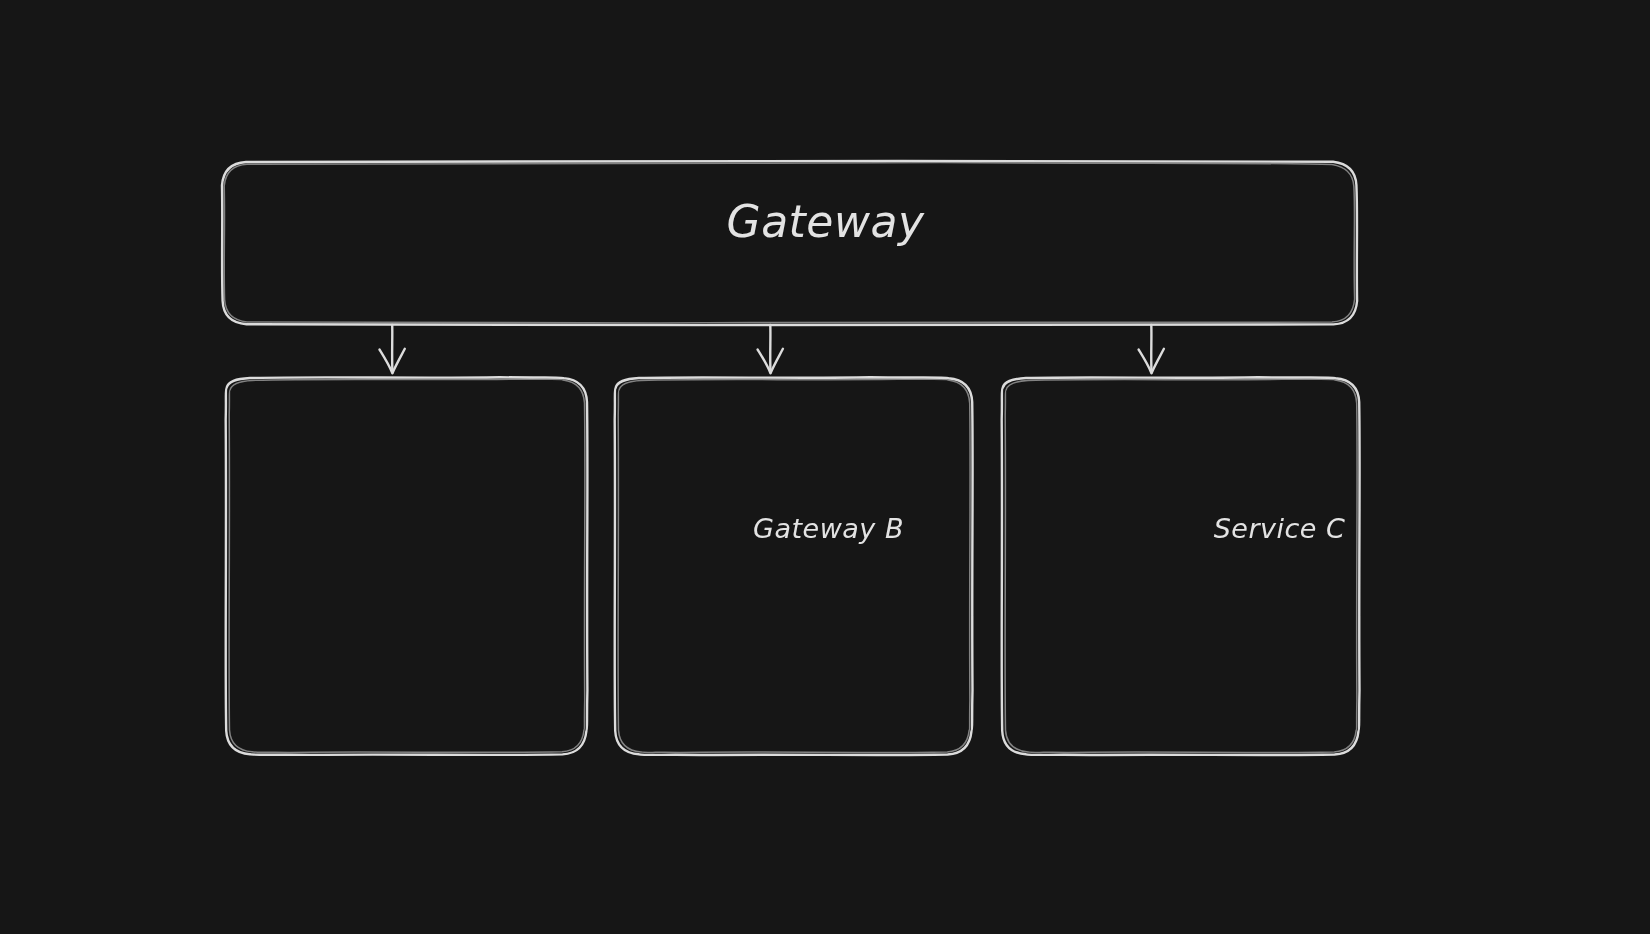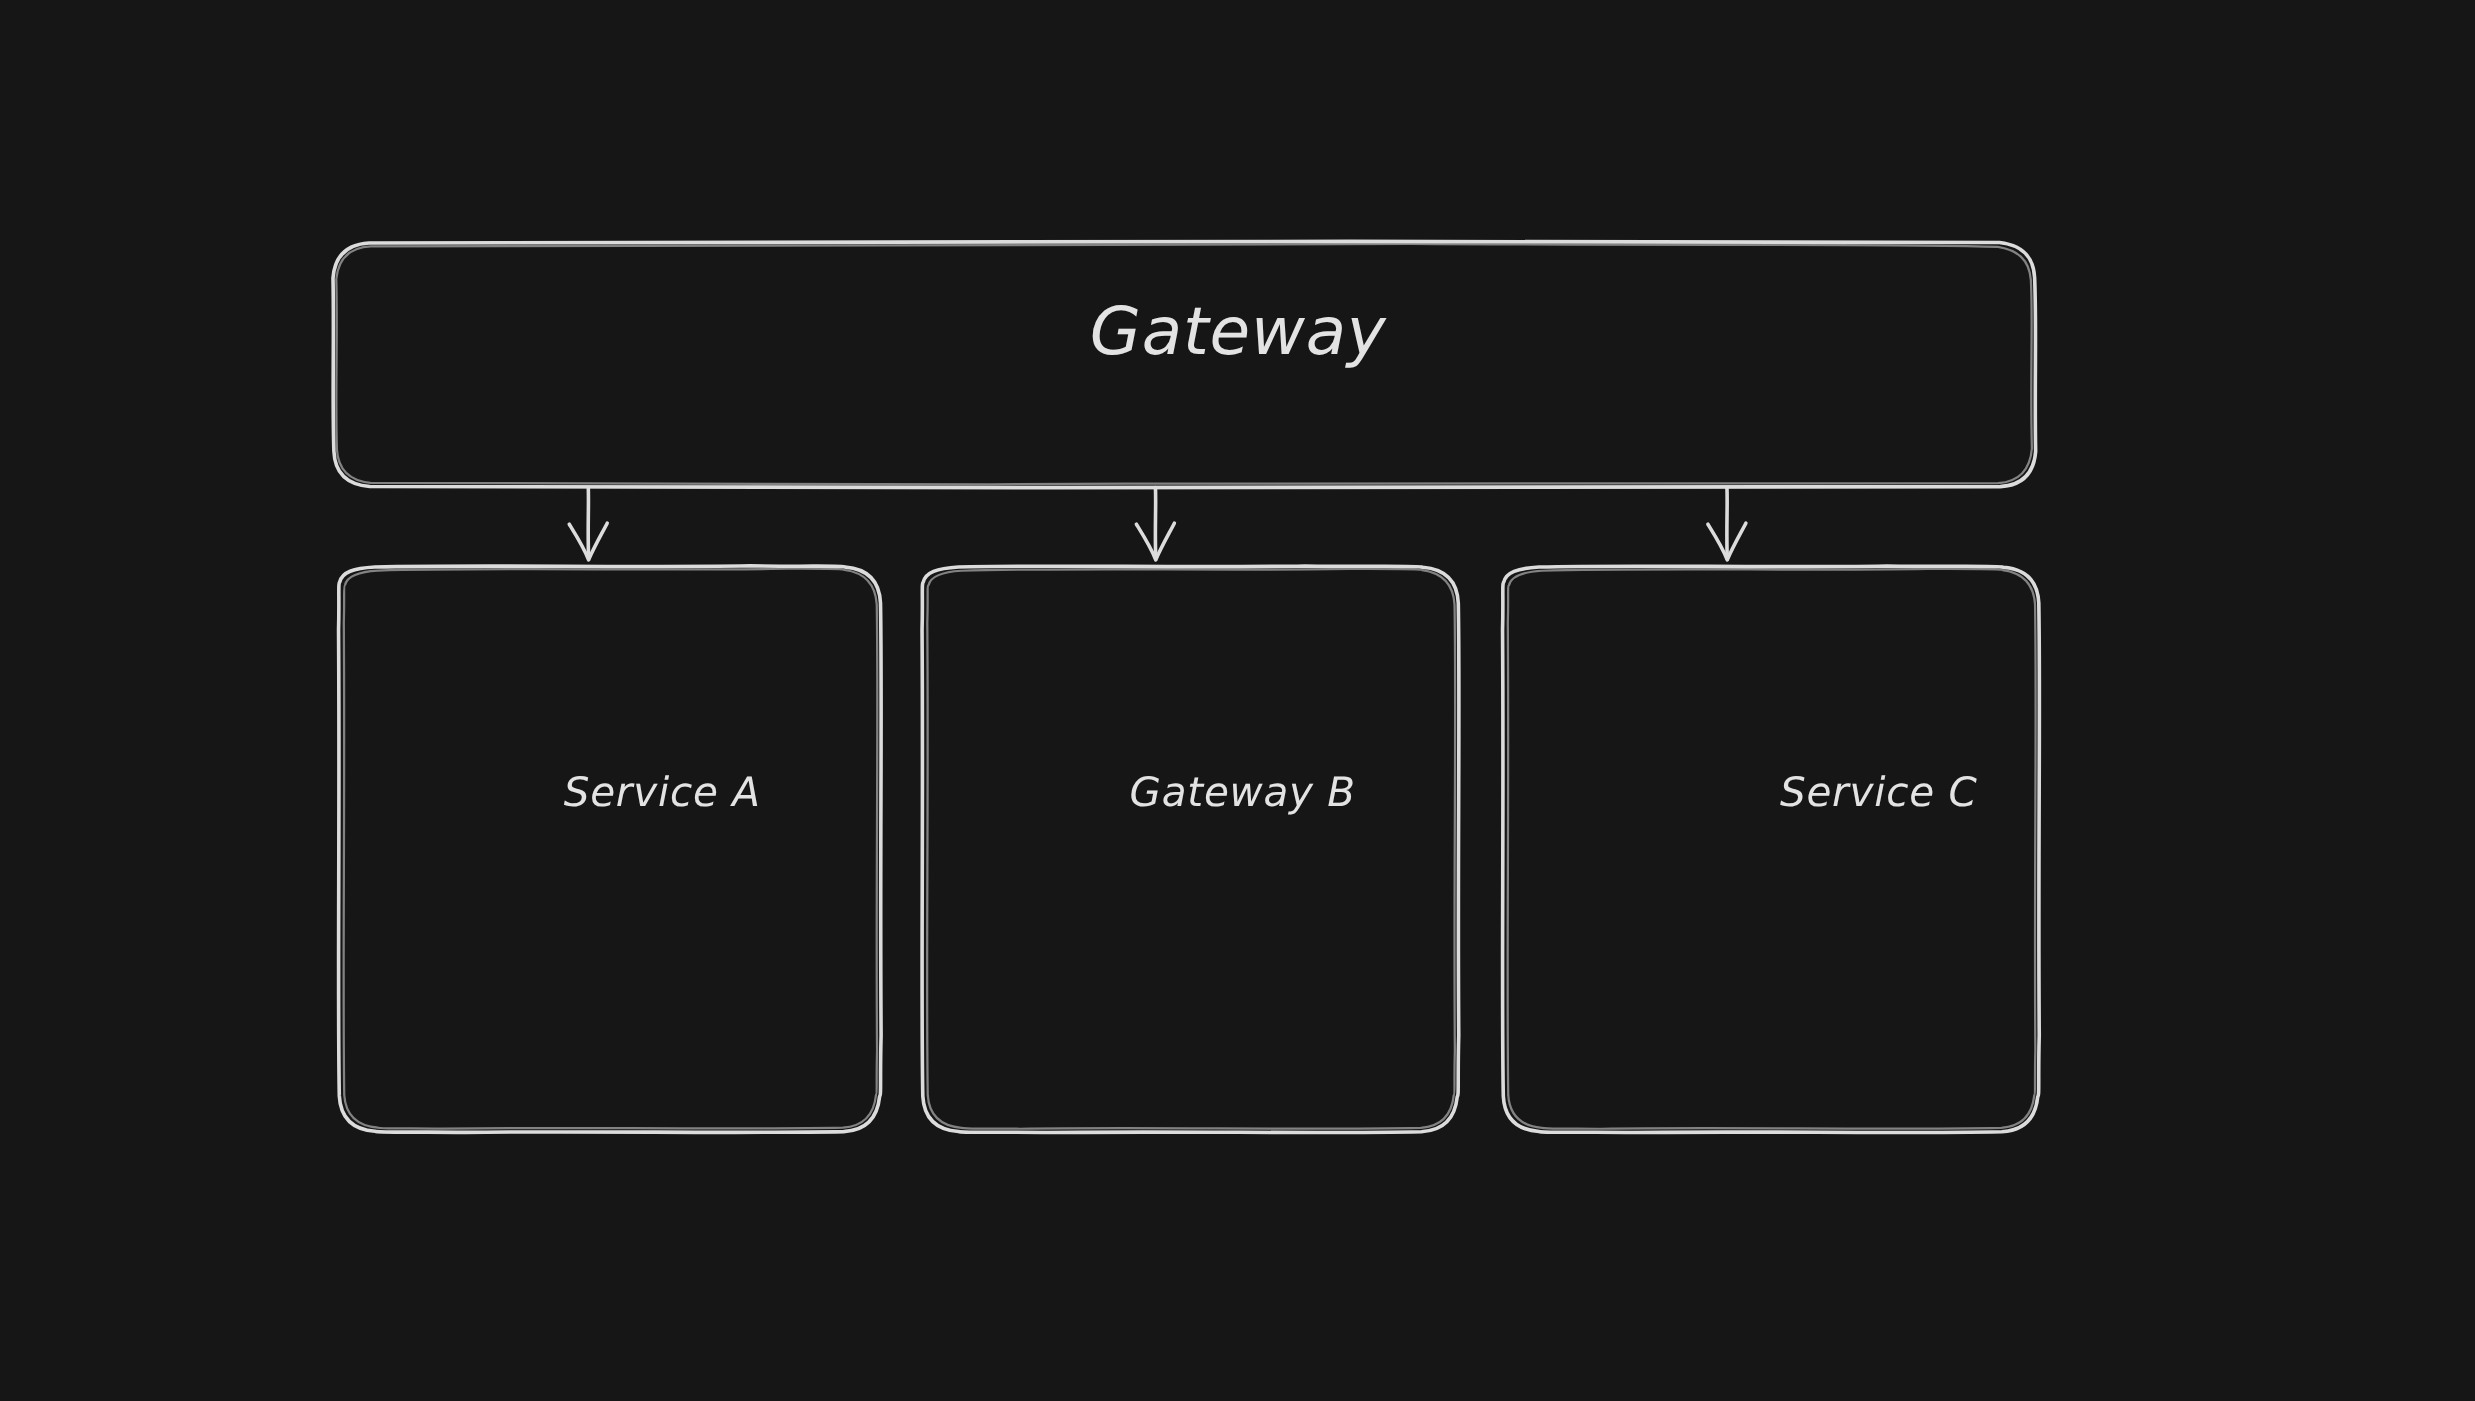--- a/index.html
+++ b/index.html
@@ -83,21 +83,21 @@
   }
 
   .service-label {
     top: 512px;
     font-size: 27px;
     line-height: 34px;
     font-weight: 400;
   }
   #service-a-label { left: 224px; width: 363px; }
   #service-b-label { left: 613px; width: 359px; }
-  #service-c-label { left: 1028px; width: 359px; padding-left: 18px; }
+  #service-c-label { left: 1055px; width: 359px; padding-left: 18px; }
 </style>
 </head>
 <body style="background: rgb(22, 22, 22);">
 
 <div id="canvas">
 
   <svg class="diagram-svg" viewBox="0 0 1650 934">
 
     <g>
       <path class="node-shape" d="M 246 162
@@ -226,19 +226,18 @@
     <g>
       <path class="edge-line" d="M 1151.3 325 C 1151.8 338, 1150.8 352, 1151.5 372.5"></path>
       <path class="edge-head" d="M 1138.6 349.5 C 1142.5 355.8, 1147.9 364.2, 1151.5 373.2
            M 1163.9 348.8 C 1160.4 355.6, 1155.3 364.4, 1151.5 373.2"></path>
     </g>
 
   </svg>
 
   <div class="node-label" id="gateway-label">Gateway</div>
 
-  <div class="node-label service-label" id="service-a-label">Service A</div>
 
   <div class="node-label service-label" id="service-b-label">Gateway B</div>
 
   <div class="node-label service-label" id="service-c-label">Service C</div>
 
 </div>
 
 </body></html>

